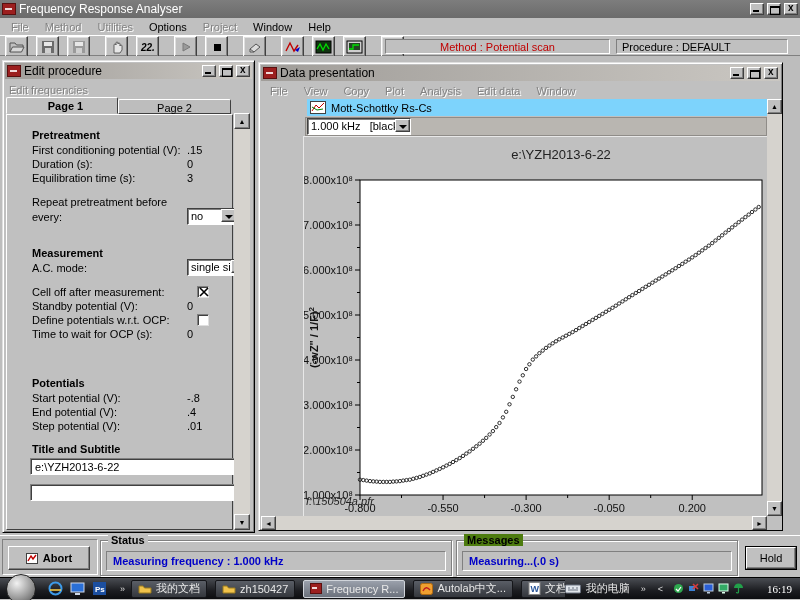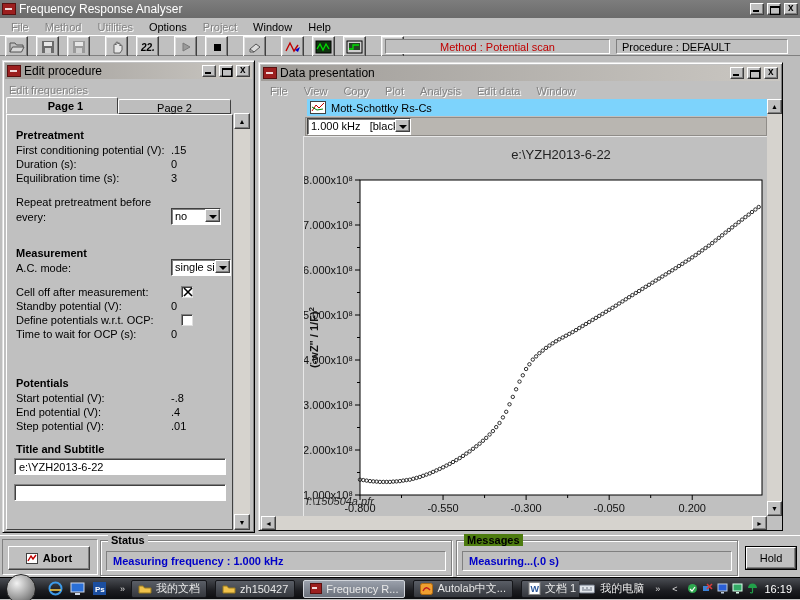--- a/index.html
+++ b/index.html
@@ -55,21 +55,21 @@
   .btn.default { outline:1px solid #000; }
 
   
   #taskbar { position:absolute; left:0; top:577px; width:800px; height:22px; background:linear-gradient(#4a4d53,#1c1d21 60%,#0c0d10); border-top:1px solid #000; display:flex; align-items:center; color:#e8e8e8; font-size:11px; }
   .orb { position:absolute; left:6px; top:-4px; width:30px; height:30px; border-radius:50%; background:radial-gradient(circle at 35% 30%, #f2f2f2, #9a9a9a 55%, #4c4c4c); border:1px solid #222; }
   .qicon { width:16px; height:16px; margin-right:6px; flex:none; }
   .taskbtn { height:18px; margin-right:8px; padding:0 6px; display:flex; align-items:center; gap:4px; background:linear-gradient(#5a5e66,#34373d); border:1px solid #15161a; border-radius:2px; white-space:nowrap; overflow:hidden; flex:none; }
   .taskbtn.active { background:linear-gradient(#9aa0ab,#6b717c); border-color:#d0d4da; }
   .chev { margin:0 6px; color:#ddd; font-size:9px; flex:none; }
   .trayicon { width:11px; height:11px; margin-left:4px; flex:none; }
-  .clock { margin:0 8px 0 6px; color:#fff; flex:none; }
+  .clock { margin:0 8px 0 23px; color:#fff; flex:none;font-family:Liberation Serif, serif; }
 
   svg text { font-family:"Liberation Sans", sans-serif; }
 </style>
 </head>
 <body>
 
 <div id="screen">
 
   <div class="abs titlebar main-titlebar" style="left:0;top:0;width:800px;">
     <span class="appicon"></span>
@@ -197,21 +197,21 @@
       <span class="disabled-txt">Edit frequencies</span>
     </div>
 
     <div class="tabs" style="left:3px;top:36px;width:227px;">
       <div class="tab front" style="width:112px;">Page 1</div>
       <div class="tab back" style="width:113px;">Page 2</div>
     </div>
 
     <div class="abs" style="left:3px;top:53px;width:227px;height:416px;border:1px solid;border-color:#fff #404040 #404040 #fff;background:#c0c0c0;"></div>
 
-    <div id="edit-fields" class="abs" style="left:3px;top:53px;width:227px;height:416px;">
+    <div id="edit-fields" class="abs" style="left:19px;top:53px;width:227px;height:416px;">
 
       <div class="sect" style="top:15px;">Pretreatment</div>
       <div class="fieldrow" style="top:82px;">
           <span class="lbl">Repeat pretreatment before</span>
         </div>
       <div class="fieldrow" style="top:97px;">
           <span class="lbl">every:</span>
         </div>
       <div class="combo" style="left:165px;top:94px;width:50px;"><span>no</span><span class="cbtn"></span></div>
 

